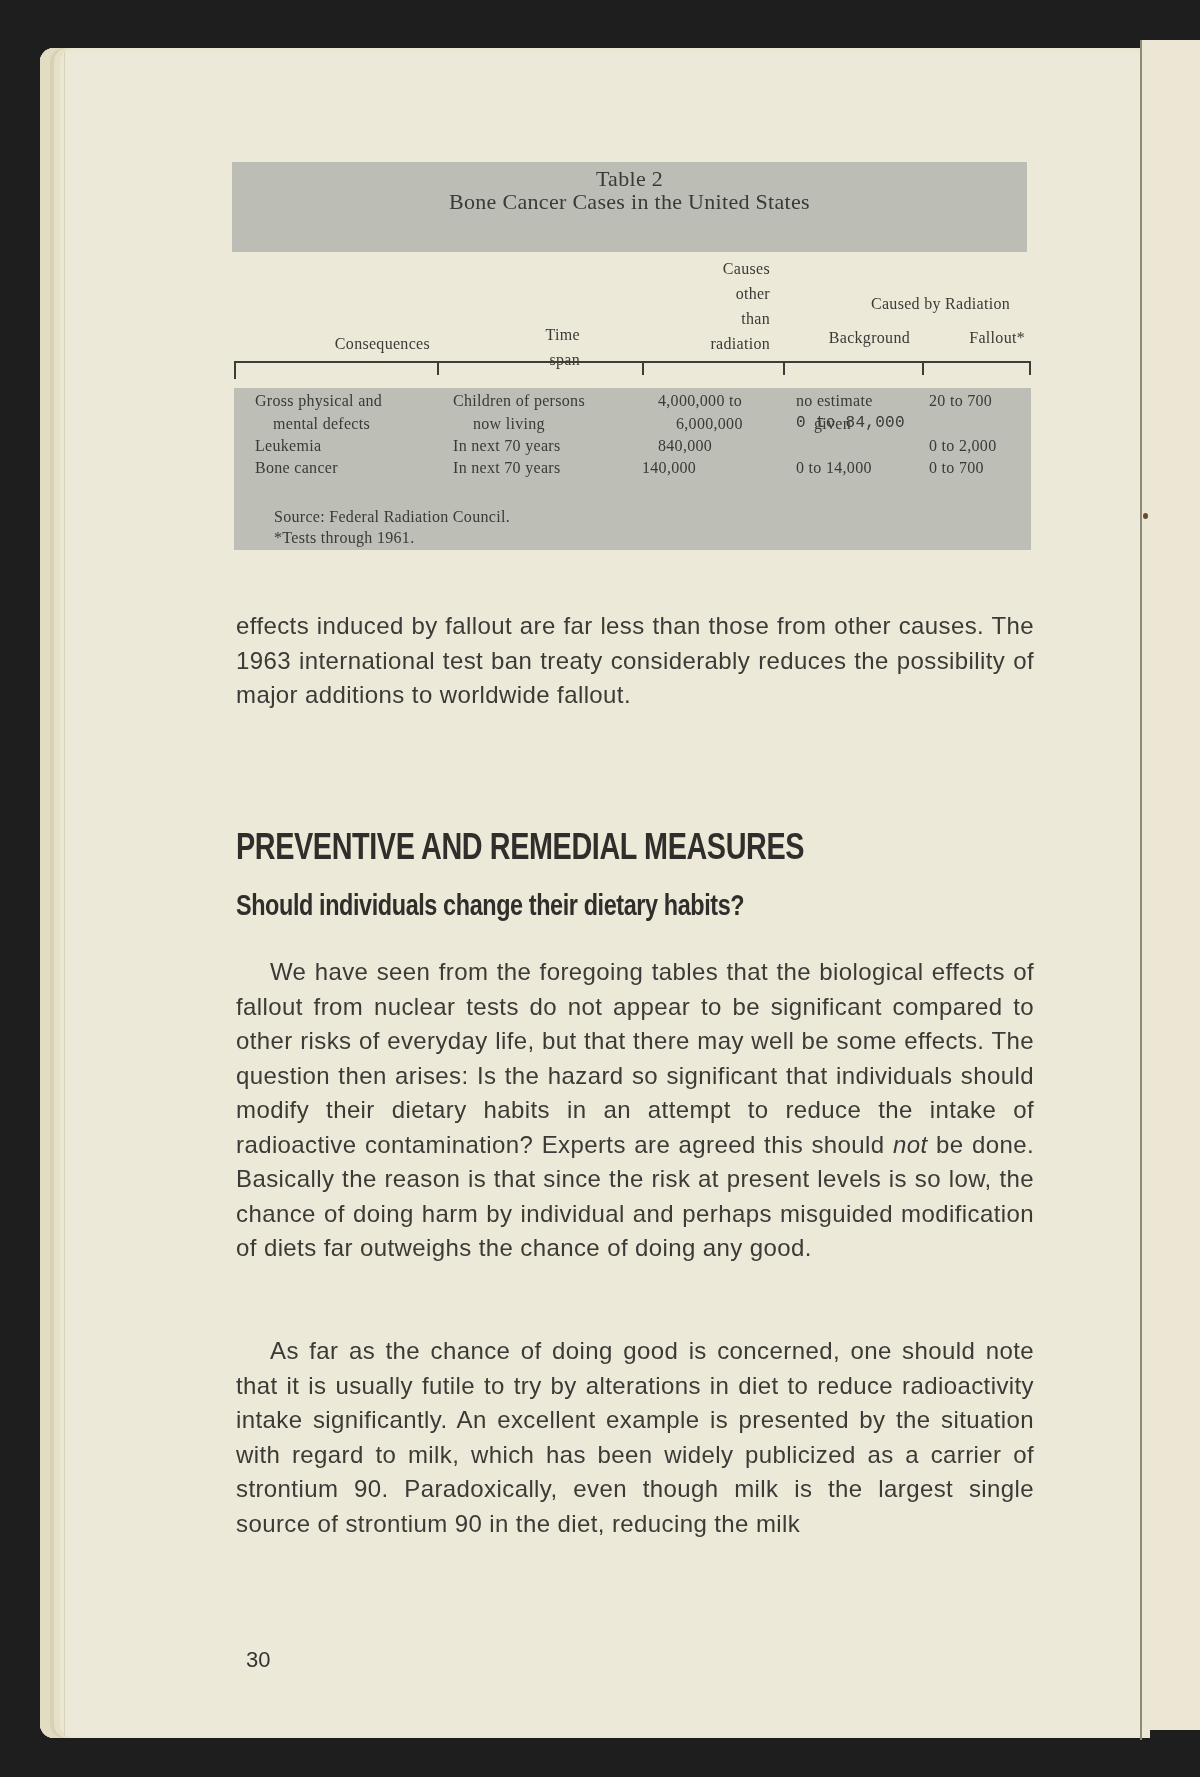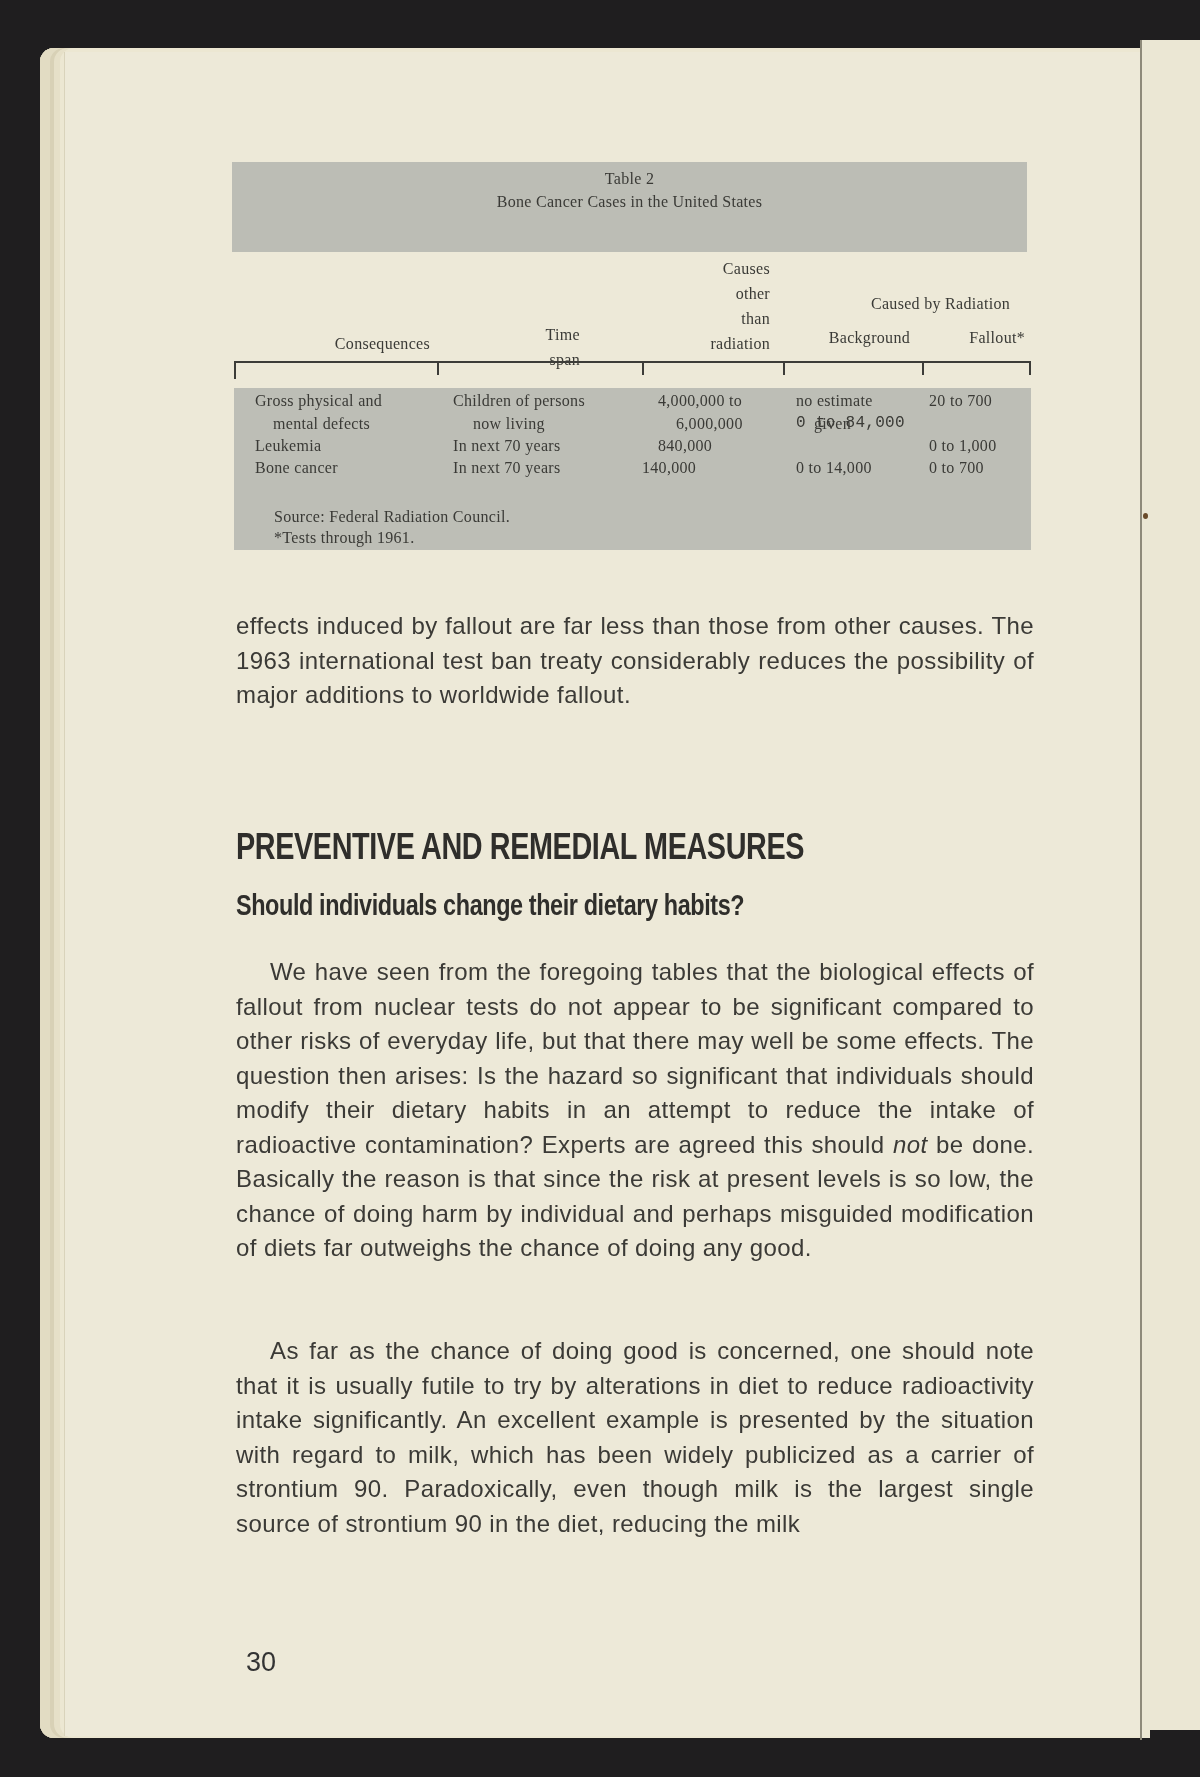--- a/index.html
+++ b/index.html
@@ -27,21 +27,21 @@
     position:absolute; left:1142px; top:40px; width:58px; height:1690px;
     background:#ebe7d4;
   }
   .facing-dot { position:absolute; width:5px; height:6px; border-radius:50%; background:#6a4b2a; left:1143px; top:513px; }
 
   
   .title-band {
     position:absolute; left:232px; top:162px; width:795px; height:90px;
     background:#bcbdb5;
     text-align:center; color:#3a3a36;
-    font-size:16px; line-height:22.5px; padding-top:6px; box-sizing:border-box;
+    font-size:22px; line-height:22.5px; padding-top:6px; box-sizing:border-box;
     letter-spacing:0.3px;
   }
   .hdr { position:absolute; color:#3a3a36; font-size:16px; line-height:25px; text-align:right; letter-spacing:0.3px; }
   .rule { position:absolute; background:#3c3c38; }
   .data-band {
     position:absolute; left:234px; top:388px; width:797px; height:162px;
     background:#bdbeb6;
   }
   .cell { position:absolute; color:#3a3a36; font-size:16px; line-height:22.5px; letter-spacing:0.3px; white-space:nowrap; }
 
@@ -61,21 +61,21 @@
     transform:scaleX(0.80); transform-origin:left center; white-space:nowrap;
   }
   .subheading {
     position:absolute; left:236px; top:888px;
     font-family:"Liberation Sans", sans-serif; font-weight:bold;
     font-size:30px; color:#2f2e2b; letter-spacing:-0.5px;
     transform:scaleX(0.78); transform-origin:left center; white-space:nowrap;
   }
   .page-number {
     position:absolute; left:246px; top:1647px;
-    font-family:"Liberation Sans", sans-serif; font-size:27px; color:#333;
+    font-family:"Liberation Sans", sans-serif; font-size:22px; color:#333;
   }
   em { font-style:italic; }
 </style>
 </head>
 <body>
 
 <div class="page-stack"></div>
 <div class="page"></div>
 <div class="gutter"></div>
 <div class="facing"></div>
@@ -126,21 +126,21 @@
 <div class="cell" style="left:796px;top:390px;">
   <div>no estimate</div>
   <div style="padding-left:18px;">given</div>
 </div>
 <div class="cell" style="left:929px;top:390px;">20 to 700</div>
 
 <div class="cell" style="left:255px;top:435px;">Leukemia</div>
 <div class="cell" style="left:453px;top:435px;">In next 70 years</div>
 <div class="cell" style="left:658px;top:435px;">840,000</div>
 <div class="cell" style="left:796px;top:412px;font-family:Liberation Mono, monospace;">0 to 84,000</div>
-<div class="cell" style="left:929px;top:435px;">0 to 1,000</div>
+<div class="cell" style="left:929px;top:435px;">0 to 2,000</div>
 
 <div class="cell" style="left:255px;top:457px;">Bone cancer</div>
 <div class="cell" style="left:453px;top:457px;">In next 70 years</div>
 <div class="cell" style="left:642px;top:457px;">140,000</div>
 <div class="cell" style="left:796px;top:457px;">0 to 14,000</div>
 <div class="cell" style="left:929px;top:457px;">0 to 700</div>
 
 <div class="cell" style="left:274px;top:506px;">Source:  Federal Radiation Council.</div>
 <div class="cell" style="left:274px;top:527px;">*Tests through 1961.</div>
 

